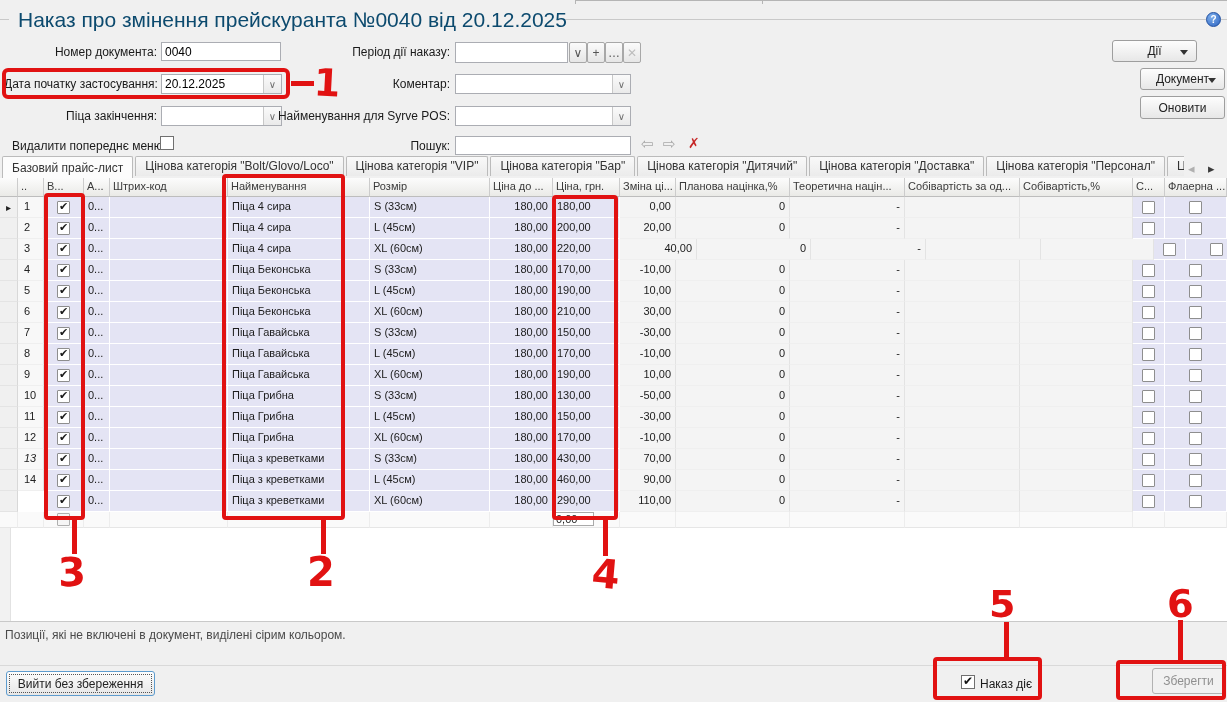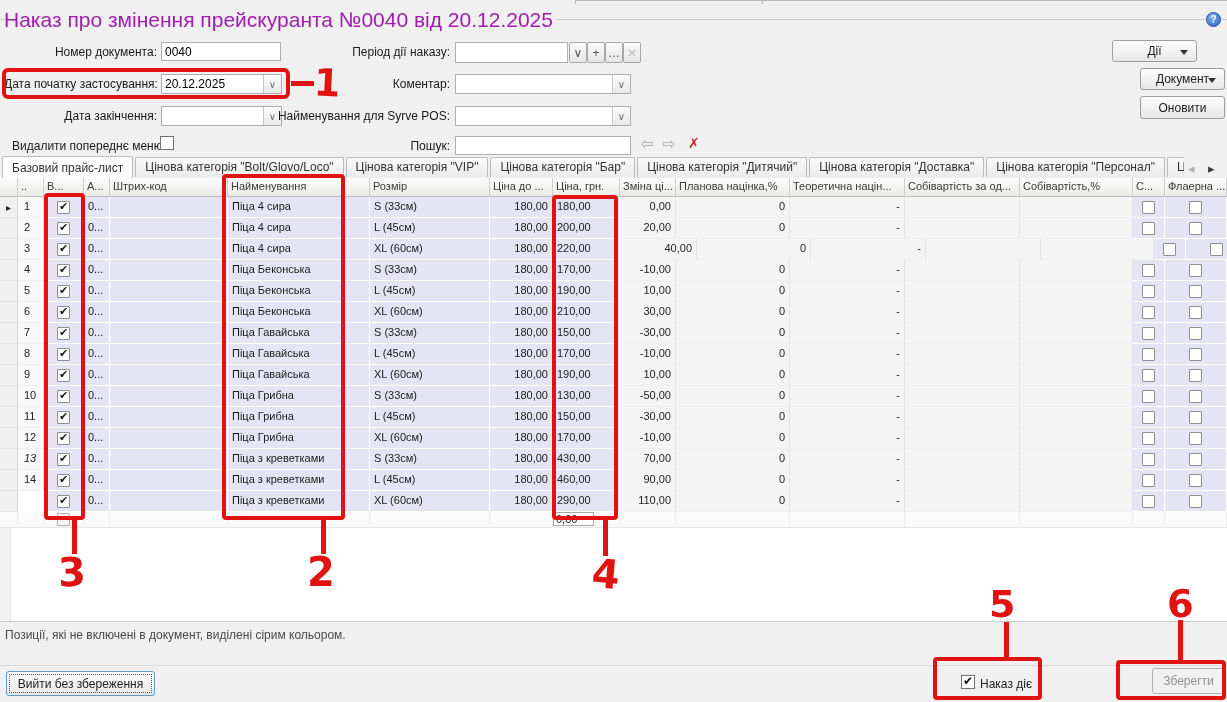--- a/index.html
+++ b/index.html
@@ -1,21 +1,21 @@
 <!DOCTYPE html>
 <html><head>
 <meta charset="utf-8">
 <style>
   html,body{margin:0;padding:0;}
   body{width:1227px;height:702px;position:relative;background:#F0F0F0;overflow:hidden;
        font-family:"Liberation Sans","DejaVu Sans",sans-serif;-webkit-font-smoothing:antialiased;}
   .abs{position:absolute;}
   .hline{position:absolute;height:1px;background:#C9C9C9;}
   .vline{position:absolute;width:1px;background:#B5B5B5;}
-  #page-title{position:absolute;left:4px;top:8px;font-size:21px;color:#a21caf;white-space:nowrap;}
+  #page-title{position:absolute;left:18px;top:8px;font-size:21px;color:#0c4a6e;white-space:nowrap;}
   .lbl{position:absolute;font-size:12px;color:#1a1a1a;text-align:right;white-space:nowrap;}
   .llbl{position:absolute;font-size:12px;color:#1a1a1a;white-space:nowrap;}
   input.tb{position:absolute;box-sizing:border-box;border:1px solid #ABADB3;background:#fff;
        font-size:12px;padding:1px 3px;font-family:inherit;outline:none;}
   .combo{position:absolute;box-sizing:border-box;background:#fff;border:1px solid #ABADB3;display:flex;}
   .combo .val{flex:1;font-size:12px;padding:2px 3px;overflow:hidden;white-space:nowrap;}
   .combo .arrow{width:17px;border-left:1px solid #C8C8C8;background:linear-gradient(#FAFAFA,#EAEAEA);
        display:flex;align-items:center;justify-content:center;color:#6F6F6F;font-size:10px;}
   .sbtn{position:absolute;width:18px;height:21px;box-sizing:border-box;border:1px solid #A8A8A8;
        background:linear-gradient(#FBFBFB,#E6E6E6);font-size:12px;color:#555;display:flex;
@@ -26,21 +26,21 @@
   .caret{width:0;height:0;border-left:4px solid transparent;border-right:4px solid transparent;
        border-top:5px solid #333;position:absolute;right:8px;top:9px;}
   #help-icon{position:absolute;left:1206px;top:12px;width:15px;height:15px;border-radius:50%;
        background:radial-gradient(circle at 35% 30%,#7FB0EC,#2B62C0);border:1px solid #1F4FA0;
        color:#fff;font-size:10px;font-weight:bold;display:flex;align-items:center;justify-content:center;box-sizing:border-box;}
   .cb2{position:absolute;width:14px;height:14px;box-sizing:border-box;border:1px solid #707070;
        background:#fff;display:flex;align-items:center;justify-content:center;}
   .cb2.checked::before{content:"✔";font-size:12px;color:#111;margin-top:-2px;}
   
   #tabs{position:absolute;left:2px;top:156px;width:1182px;height:22px;display:flex;
-       align-items:center;overflow:hidden;}
+       align-items:flex-start;overflow:hidden;}
   .tab{height:19px;line-height:19px;padding:0 9px;background:linear-gradient(#F9F9F9,#EBEBEB);
        border:1px solid #BBB;border-bottom:none;margin-right:2px;font-size:12px;color:#333;
        border-radius:2px 2px 0 0;white-space:nowrap;flex:none;}
   .tab.active{height:21px;line-height:22px;background:#FCFCFC;z-index:2;}
   .tab.trunc{width:80px;overflow:hidden;padding-right:0;}
   .tabarr{position:absolute;font-size:13px;top:161px;}
   
   #grid{position:absolute;left:0;top:178px;width:1227px;background:#fff;}
   .trow{display:flex;height:21px;}
   .trow.thead{height:19px;}
@@ -97,21 +97,21 @@
 
 <div class="lbl" style="left:4px;top:45px;width:153px;">Номер документа:</div>
 <input class="tb" style="left: 161px; top: 42px; width: 120px; height: 19px;" value="0040">
 
 <div class="lbl" style="left:4px;top:77px;width:153px;">Дата початку застосування:</div>
 <div class="combo" style="left:161px;top:74px;width:121px;height:20px;">
   <span class="val">20.12.2025</span>
   <span class="arrow">∨</span>
 </div>
 
-<div class="lbl" style="left:4px;top:109px;width:153px;">Дата закінчення:</div>
+<div class="lbl" style="left:4px;top:109px;width:153px;">Піца закінчення:</div>
 <div class="combo" style="left:161px;top:106px;width:121px;height:20px;">
   <span class="val"></span>
   <span class="arrow">∨</span>
 </div>
 
 <div class="llbl" style="left:12px;top:139px;">Видалити попереднє меню</div>
 <div class="cb2" style="left:160px;top:136px;"></div>
 
 <div class="lbl" style="left:280px;top:45px;width:170px;">Період дії наказу:</div>
 <input class="tb" style="left: 455px; top: 42px; width: 113px; height: 21px;" value="">

